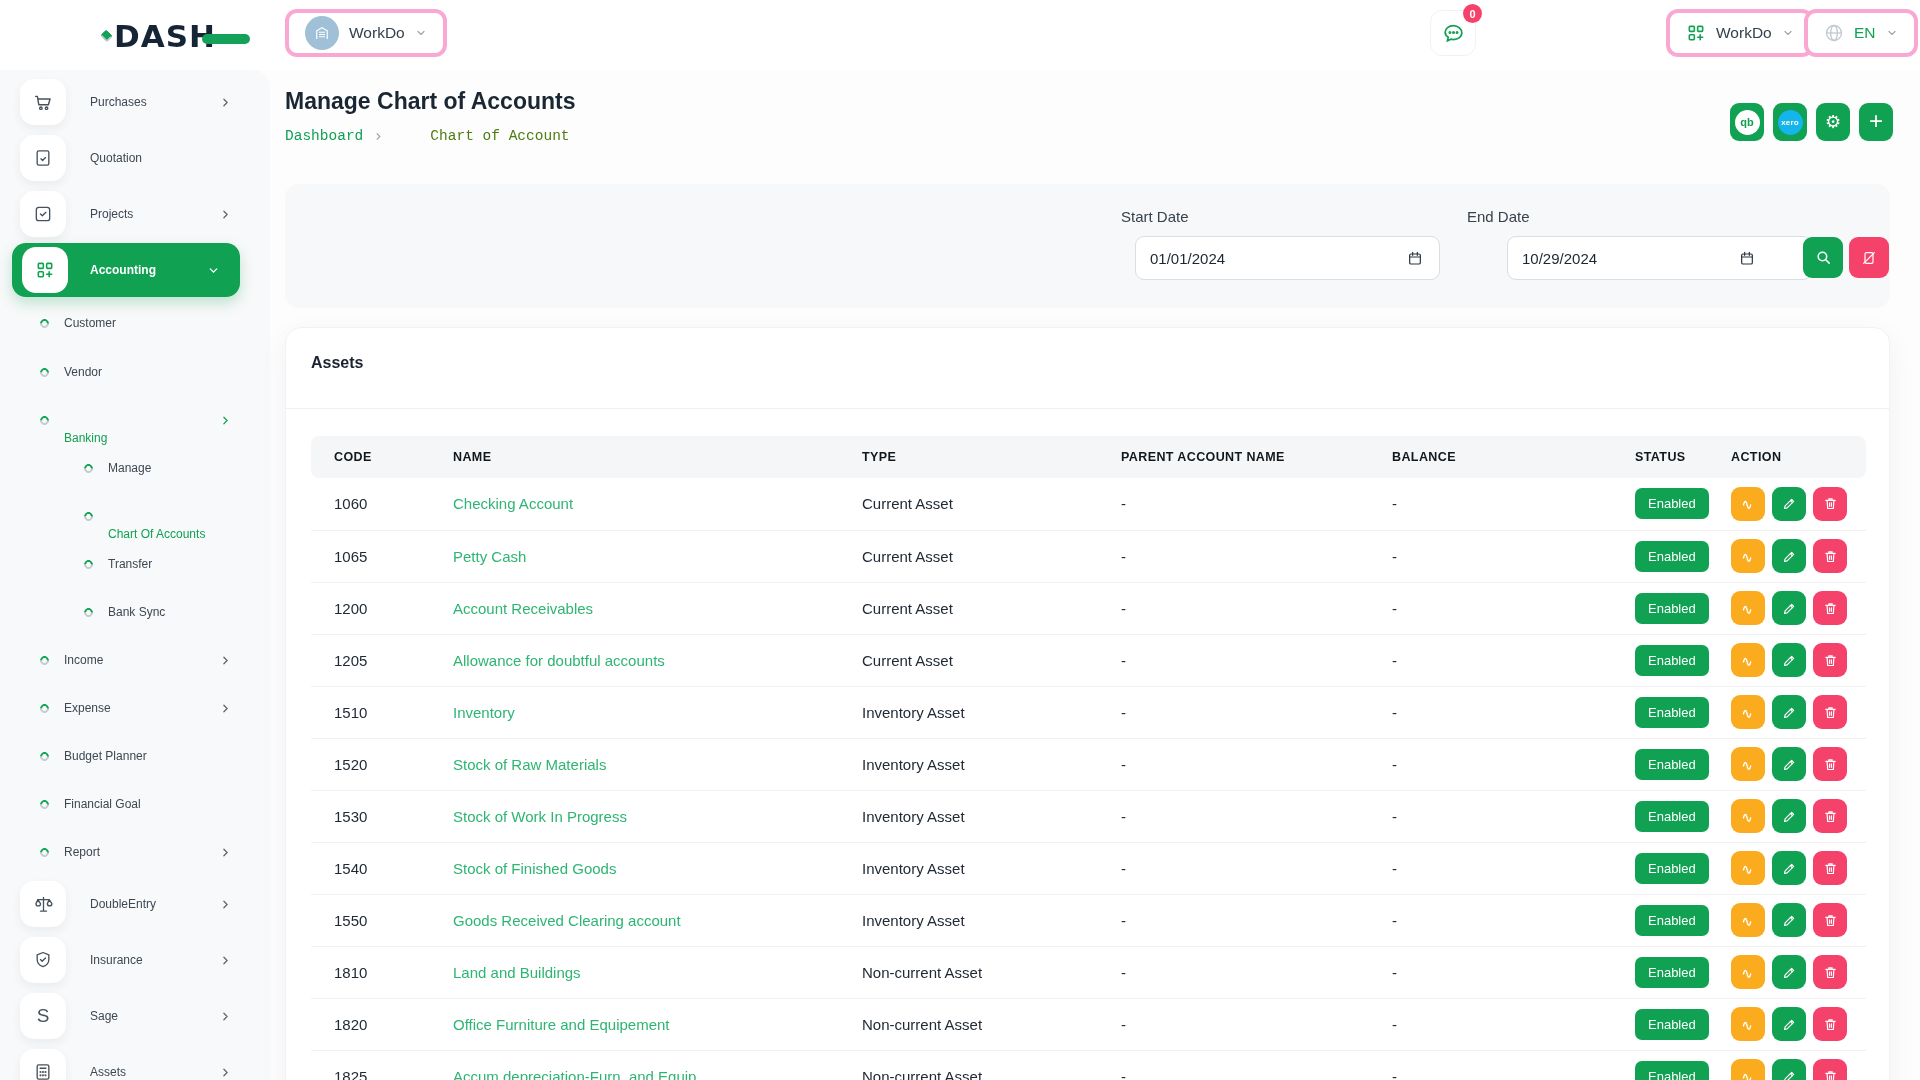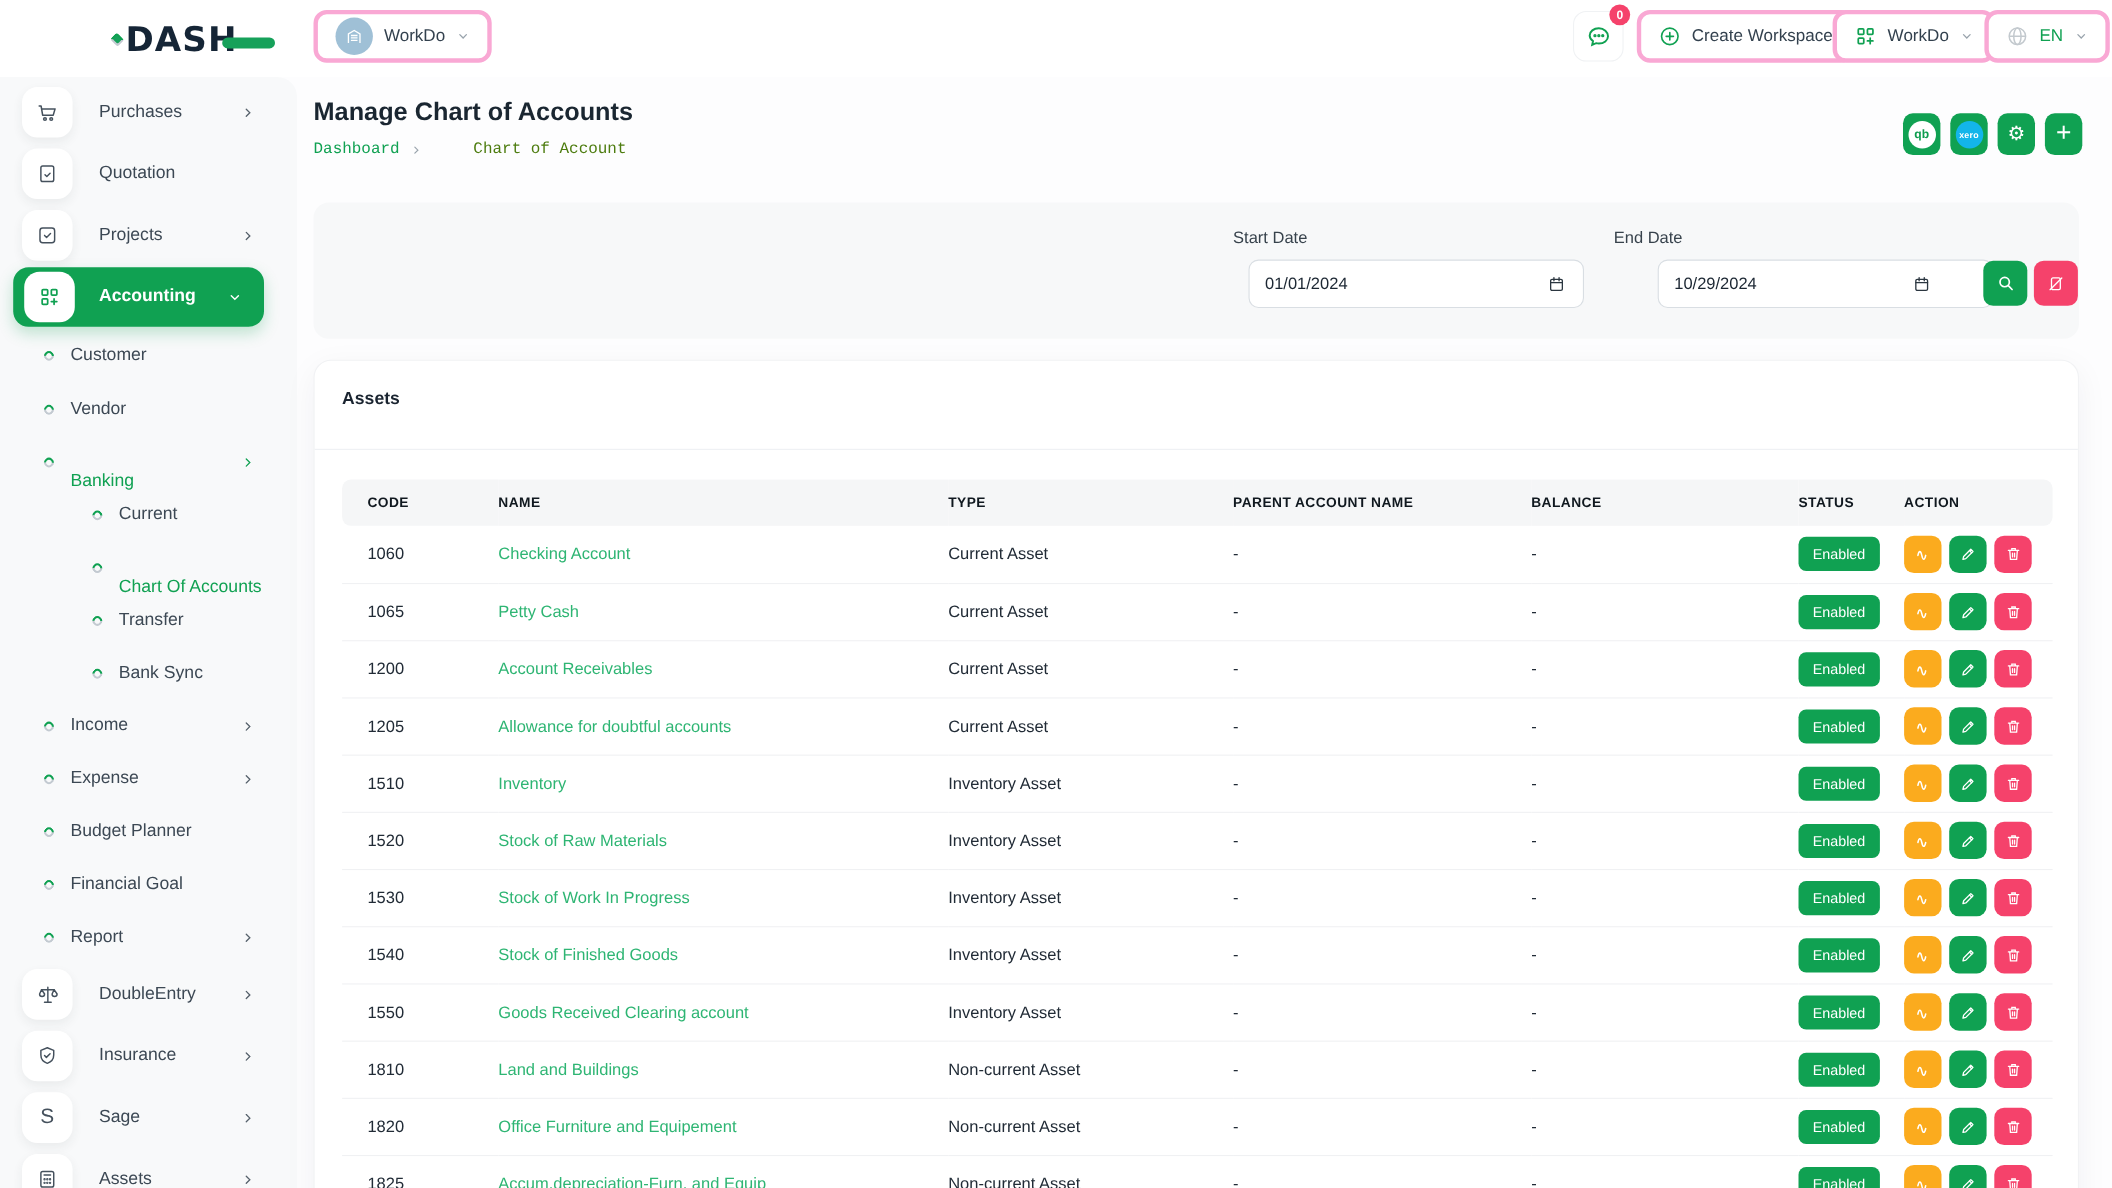--- a/index.html
+++ b/index.html
@@ -27,21 +27,21 @@
            color:#fff; font-size:11px; font-weight:700; display:flex; align-items:center; justify-content:center; padding:0 5px; }
   .green-txt { color:#10a152 !important; font-weight:700; }
 
   
   .sidebar { position:absolute; left:0; top:70px; width:270px; height:1010px; background:#f8f9fa;
              border-top-right-radius:18px; padding-top:4px; }
   .nav-item { display:flex; align-items:center; position:relative; cursor:pointer; }
   .nav-item.h56 { height:56px; } .nav-item.h50 { height:50px; } .nav-item.h48 { height:48px; }
   .icon-box { width:46px; height:46px; border-radius:14px; background:#fff; box-shadow:0 4px 10px rgba(40,50,60,.07);
               display:flex; align-items:center; justify-content:center; margin-left:20px; flex:0 0 46px; }
-  .nav-label { font-size:16px; color:#3c4854; font-weight:500; margin-left:24px; }
+  .nav-label { font-size:12px; color:#3c4854; font-weight:500; margin-left:24px; }
   .side-chev { position:absolute; right:38px; display:flex; }
   .side-chev svg { stroke:#56616b; }
   .dot { width:9px; height:9px; border-radius:50%; border:2px solid #c3cad1; border-top-color:#10a152; border-right-color:#10a152;
          transform:rotate(-45deg); margin-left:40px; flex:0 0 9px; }
   .sub .nav-label { margin-left:15px; }
   .lvl2 .dot { margin-left:84px; }
   .hl .nav-label { color:#10a152;margin-top:36px; }
   .hl .side-chev svg { stroke:#10a152; }
   .pill-active { height:54px; margin:1px 30px 1px 12px; background:#10a152; border-radius:14px;
                  display:flex; align-items:center; position:relative; cursor:pointer; box-shadow:0 6px 14px rgba(16,161,82,.25); }
@@ -130,27 +130,20 @@
     <div class="icon-sq" style="left:1430px;">
       <svg width="25" height="25" viewBox="0 0 24 24" fill="none" stroke="#10a152" stroke-width="1.7" stroke-linecap="round">
         <path d="M12 4.5c-4.5 0-8 2.8-8 6.3 0 2 1.1 3.7 2.9 4.9L6.2 19l3.4-1.5c.8.2 1.6.3 2.4.3 4.5 0 8-2.8 8-6.3s-3.5-7-8-7z"></path>
         <circle cx="8.6" cy="11" r="0.6" fill="#10a152"></circle>
           <circle cx="12" cy="11" r="0.6" fill="#10a152"></circle>
           <circle cx="15.4" cy="11" r="0.6" fill="#10a152"></circle>
       </svg>
       <span class="badge">0</span>
     </div>
 
-    <div class="pill" style="left:1488px;">
-      <svg width="20" height="20" viewBox="0 0 24 24" fill="none" stroke="#10a152" stroke-width="1.8" stroke-linecap="round">
-        <circle cx="12" cy="12" r="9"></circle>
-          <path d="M12 8v8M8 12h8"></path>
-      </svg>
-      <span class="lbl">Create Workspace</span>
-    </div>
 
     <div class="pill" style="left:1666px;">
       <svg width="20" height="20" viewBox="0 0 24 24" fill="none" stroke="#10a152" stroke-width="1.9" stroke-linecap="round">
         <rect x="4" y="4" width="6" height="6" rx="1"></rect>
           <rect x="14" y="4" width="6" height="6" rx="1"></rect>
         <rect x="4" y="14" width="6" height="6" rx="1"></rect>
           <path d="M17 14v6M14 17h6"></path>
       </svg>
       <span class="lbl">WorkDo</span>
       <span class="chev">
@@ -250,21 +243,21 @@
       <span class="nav-label">Banking</span>
       <span class="side-chev">
         <svg width="13" height="13" viewBox="0 0 24 24" fill="none" stroke-width="2.2" stroke-linecap="round">
             <path d="M9 6l6 6-6 6"></path>
           </svg>
       </span>
     </div>
 
     <div class="nav-item h48 sub lvl2">
       <span class="dot"></span>
-      <span class="nav-label">Current</span>
+      <span class="nav-label">Manage</span>
     </div>
 
     <div class="nav-item h48 sub lvl2 hl">
       <span class="dot"></span>
       <span class="nav-label">Chart Of Accounts</span>
     </div>
 
     <div class="nav-item h48 sub lvl2">
       <span class="dot"></span>
       <span class="nav-label">Transfer</span>

